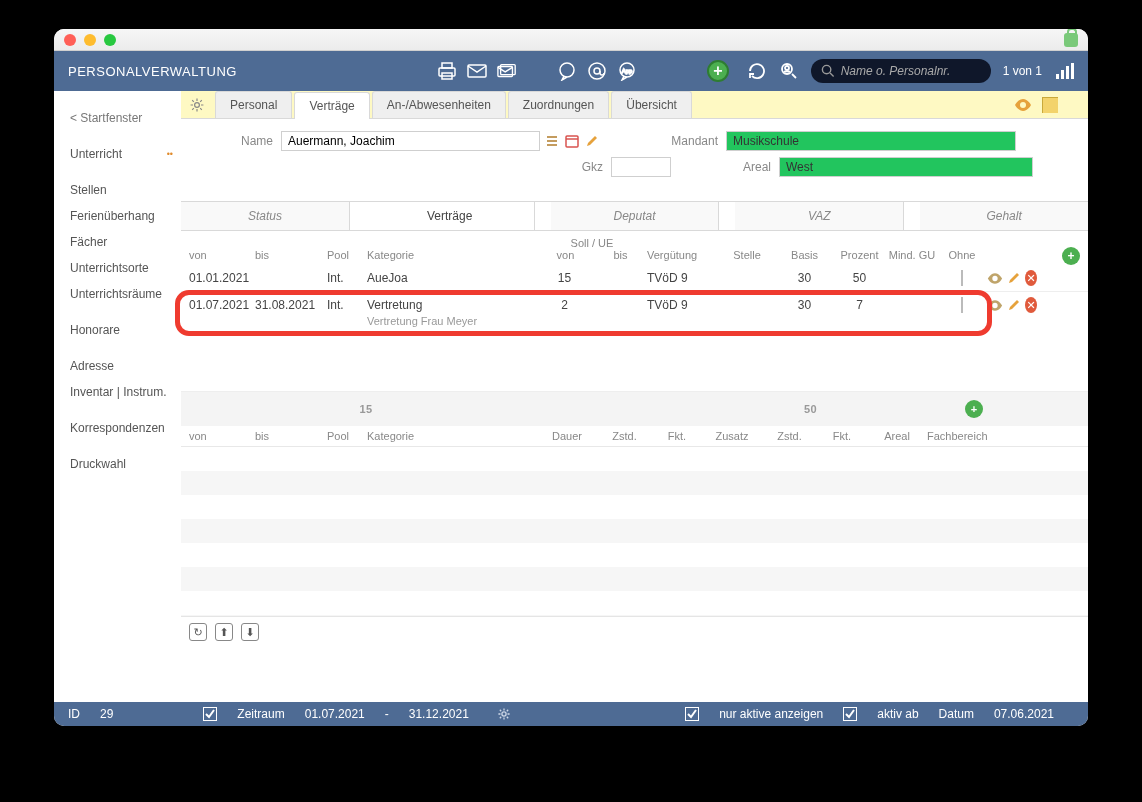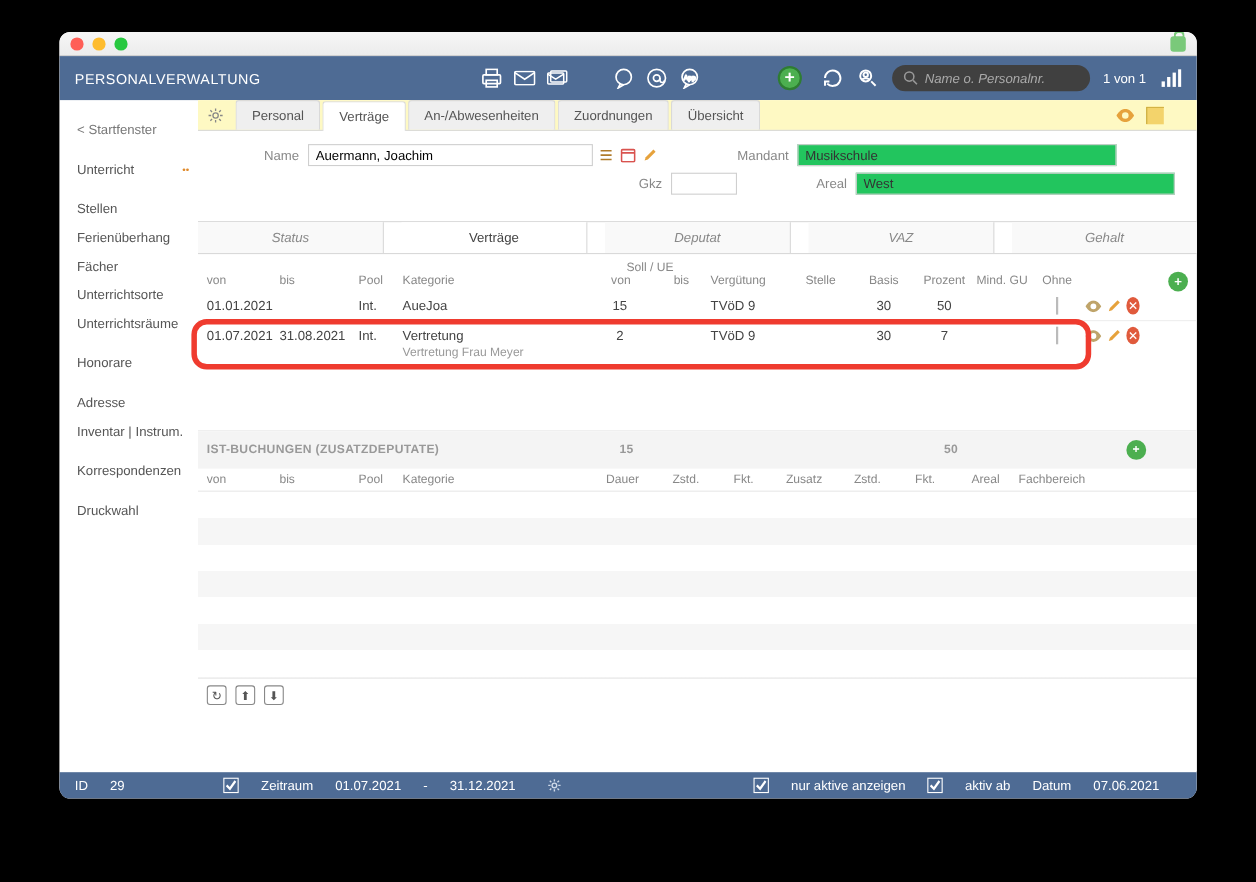--- a/index.html
+++ b/index.html
@@ -15,21 +15,21 @@
   
   .topbar { height:40px; background:#4e6b94; display:flex; align-items:center; color:#fff; padding:0 14px; }
   .apptitle { font-size:13px; letter-spacing:0.5px; }
   .tb-icons { display:flex; align-items:center; gap:10px; margin-left:200px;}
   .tb-icons2 { display:flex; align-items:center; gap:10px; margin-left:40px;}
   .tb-icons3 { display:flex; align-items:center; gap:10px; margin-left:70px;}
   .tb-iconsR { margin-left:auto; display:flex; align-items:center; gap:12px;}
   .ic { width:20px; height:20px; display:flex; align-items:center; justify-content:center; color:#fff;}
   svg { display:block;}
   .greenplus { width:22px; height:22px; border-radius:50%; background:#4caf50; border:2px solid #2e7d32; display:flex; align-items:center; justify-content:center; color:#fff; font-weight:bold; font-size:16px;}
-  .search { background:#404040; border-radius:14px; height:24px; width:180px; display:flex; align-items:center; padding:0 10px; color:#aaa; font-style:italic; gap:6px;}
+  .search { background:#0f172a; border-radius:14px; height:24px; width:180px; display:flex; align-items:center; padding:0 10px; color:#aaa; font-style:italic; gap:6px;}
   .search svg{ color:#999;}
   .page-n { color:#fff; font-size:12px;}
   
   .body { display:flex; height:610px;}
   .sidebar { width:150px; padding:14px 8px 0 16px; color:#555; }
   .side-link { padding:6px 0; cursor:pointer; font-size:12px; color:#555;}
   .side-sep { height:10px;}
   .side-link.back{ color:#777;}
   .side-link.withdot{ display:flex; align-items:center; justify-content:space-between;}
   .dots{ font-size:9px; color:#e08b2c;}
@@ -254,21 +254,21 @@
               <input class="finp ro" style="width: 290px;" value="Musikschule">
             </div>
           </div>
           <div class="frow">
             <span class="flabel"></span>
             <span style="width:288px"></span>
             <span class="flabel flabel-w" style="width:34px">Gkz</span>
             <input class="finp" style="width: 60px;" value="">
             <div class="rightcol frow" style="margin:0 0 0 40px">
               <span class="flabel" style="width:60px">Areal</span>
-              <input class="finp ro" style="width: 290px;" value="West">
+              <input class="finp ro" style="width: 254px;" value="West">
             </div>
           </div>
         </div>
 
         <div class="subtabs">
           <div class="subtab">Status</div>
           <div class="subtab active">Verträge</div>
           <div class="subtab">Deputat</div>
           <div class="subtab">VAZ</div>
           <div class="subtab">Gehalt</div>
@@ -357,21 +357,20 @@
               <span class="delic">✕</span>
             </div>
             <div class="subnote">Vertretung Frau Meyer</div>
           </div>
           <div class="highlight"></div>
         </div>
 
         <div style="height:60px;border-bottom:1px solid #eee"></div>
 
         <div class="sectionhead">
-          <div>IST-BUCHUNGEN (ZUSATZDEPUTATE)</div>
           <div class="gh2">15</div>
           <div></div>
             <div></div>
           <div class="gh2"><span class="pieic"></span></div>
           <div></div>
           <div class="gh2">50</div>
           <div></div>
             <div></div>
           <div style="text-align:right;padding-right:10px"><span class="addgreen" style="display:inline-flex;margin:0">+</span></div>
         </div>

